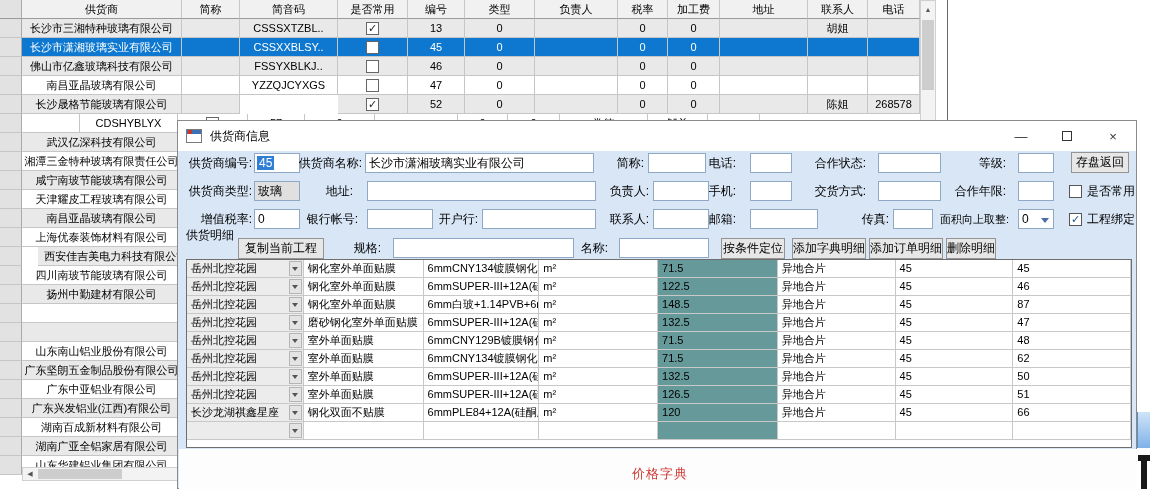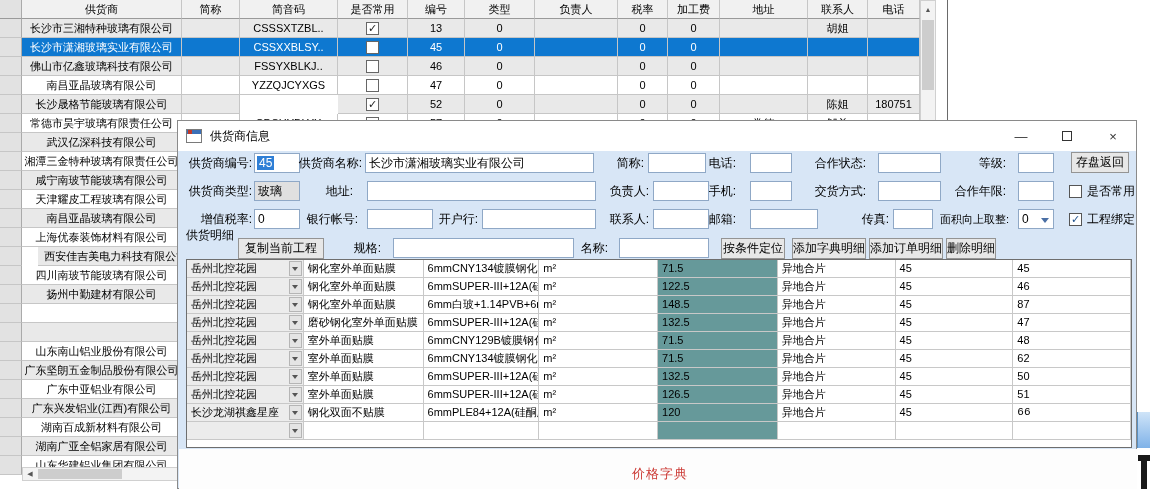--- a/index.html
+++ b/index.html
@@ -190,25 +190,24 @@
         <div class="tcell " style="width: 70px;">
           <span class="cb">✓</span>
         </div>
         <div class="tcell " style="width: 57px;">52</div>
         <div class="tcell " style="width: 70px;">0</div>
         <div class="tcell " style="width: 83px;"></div>
         <div class="tcell " style="width: 50px;">0</div>
         <div class="tcell " style="width: 52px;">0</div>
         <div class="tcell " style="width: 88px;"></div>
         <div class="tcell " style="width: 60px;">陈姐</div>
-        <div class="tcell " style="width: 52px;">180751</div>
-      </div>
-      <div class="trow row-white">
-        <div class="tcell stub" style="width: 22px;"></div>
-        <div class="tcell " style="width: 160px;">常德市昊宇玻璃有限责任公司</div>
+        <div class="tcell " style="width: 52px;">268578</div>
+      </div>
+      <div class="trow row-white">
+        <div class="tcell stub" style="width: 22px;"></div>
         <div class="tcell " style="width: 58px;"></div>
         <div class="tcell " style="width: 98px;">CDSHYBLYX</div>
         <div class="tcell " style="width: 70px;">
           <span class="cb">✓</span>
         </div>
         <div class="tcell " style="width: 57px;">57</div>
         <div class="tcell " style="width: 70px;">0</div>
         <div class="tcell " style="width: 83px;"></div>
         <div class="tcell " style="width: 50px;">0</div>
         <div class="tcell " style="width: 52px;">0</div>
@@ -662,21 +661,21 @@
           <div class="gcell" style="width: 118px;">51</div>
         </div>
         <div class="grow">
           <div class="gcell proj" style="width: 117px;">长沙龙湖祺鑫星座<span class="combo-btn"></span></div>
           <div class="gcell" style="width: 120px;">钢化双面不贴膜</div>
           <div class="gcell" style="width: 116px;">6mmPLE84+12A(硅酮胶...</div>
           <div class="gcell" style="width: 119px;">m²</div>
           <div class="gcell price" style="width: 120px;">120</div>
           <div class="gcell" style="width: 118px;">异地合片</div>
           <div class="gcell" style="width: 118px;">45</div>
-          <div class="gcell" style="width: 118px; font-family: Liberation Mono, monospace;">66</div>
+          <div class="gcell" style="width: 118px;">66</div>
         </div>
         <div class="grow">
           <div class="gcell proj" style="width: 117px;">
             <span class="combo-btn"></span>
           </div>
           <div class="gcell" style="width: 120px;"></div>
           <div class="gcell" style="width: 116px;"></div>
           <div class="gcell" style="width: 119px;"></div>
           <div class="gcell price" style="width: 120px;"></div>
           <div class="gcell" style="width: 118px;"></div>

